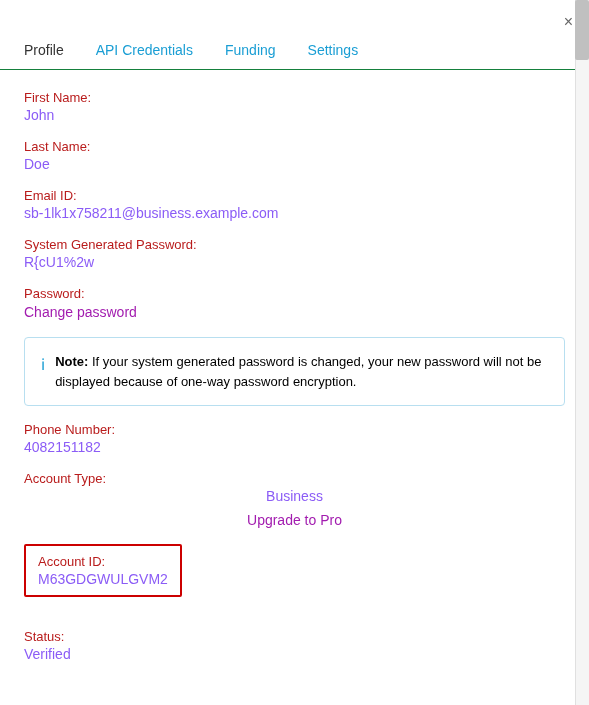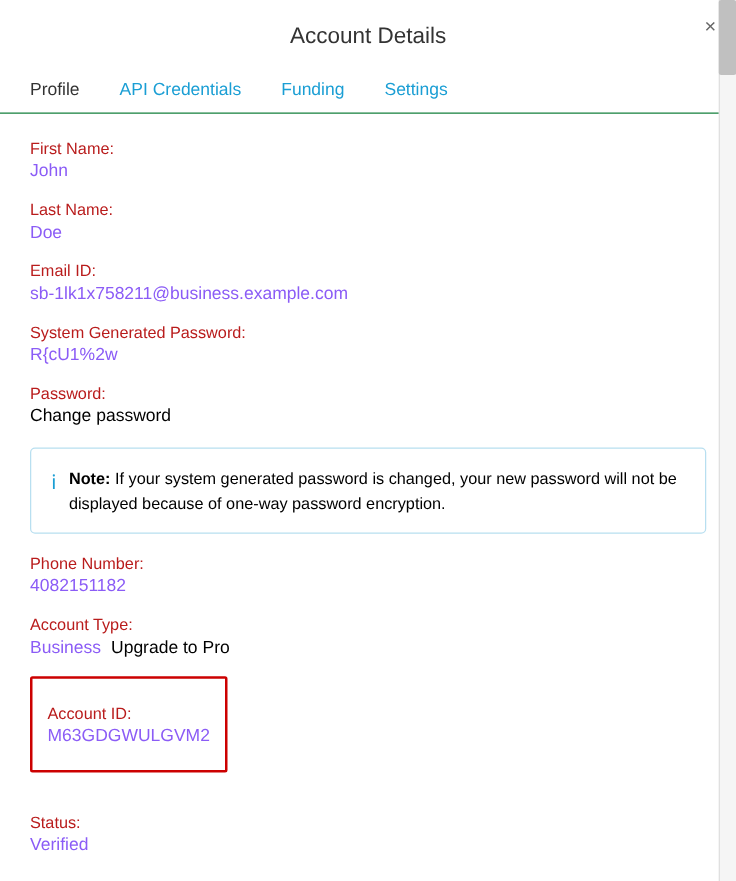--- a/index.html
+++ b/index.html
@@ -68,21 +68,21 @@
     .field-label {
       font-size: 13px;
       color: #b91c1c;
       margin-bottom: 2px;
     }
     .field-value {
       font-size: 14px;
       color: #8b5cf6;
     }
     .link-blue {
-      color: #000000;
+      color: #a21caf;
       text-decoration: none;
       font-size: 14px;
       cursor: pointer;
     }
     .note-box {
       border: 1px solid #b8dff0;
       border-radius: 4px;
       padding: 14px 16px;
       display: flex;
       align-items: flex-start;
@@ -100,28 +100,29 @@
       font-size: 13px;
       color: #000000;
       line-height: 1.5;
     }
     .note-text strong {
       font-weight: bold;
     }
     .account-id-box {
       border: 2px solid #cc0000;
       border-radius: 2px;
-      padding: 20px 12px;
+      padding: 8px 12px;
       display: inline-block;
       margin-bottom: 16px;
     }
     .inline-group {
       display: flex;
-      align-items: flex-start;
+      align-items: center;
       gap: 8px;
+      flex-direction: column;
     }
     .scrollbar-track {
       position: absolute;
       right: 0;
       top: 0;
       width: 14px;
       height: 100%;
       background: #f5f5f5;
       border-left: 1px solid #e0e0e0;
     }
@@ -138,21 +139,20 @@
 </head>
 <body>
 
 <div class="modal">
 
   <div class="scrollbar-track">
     <div class="scrollbar-thumb"></div>
   </div>
 
   <div class="modal-header">
-    <span class="modal-title">Account Details</span>
     <button class="close-btn">×</button>
   </div>
 
   <div class="tabs">
     <button class="tab tab:first-child" style="color:#333; border-bottom:2px solid transparent;">Profile</button>
     <button class="tab">API Credentials</button>
     <button class="tab">Funding</button>
     <button class="tab">Settings</button>
   </div>
 

